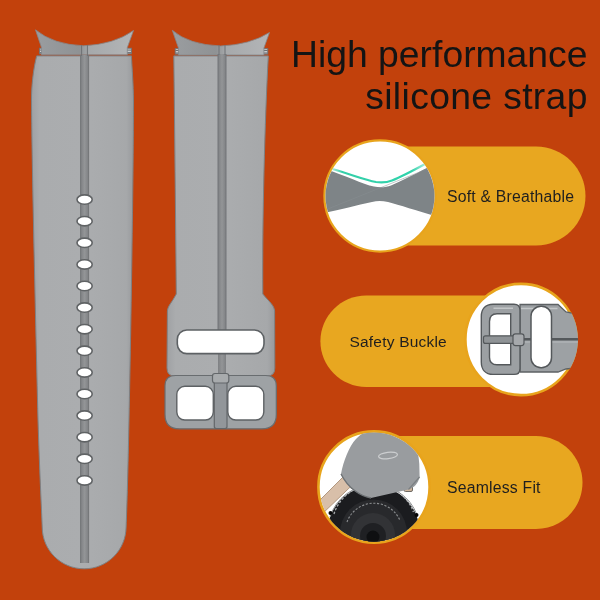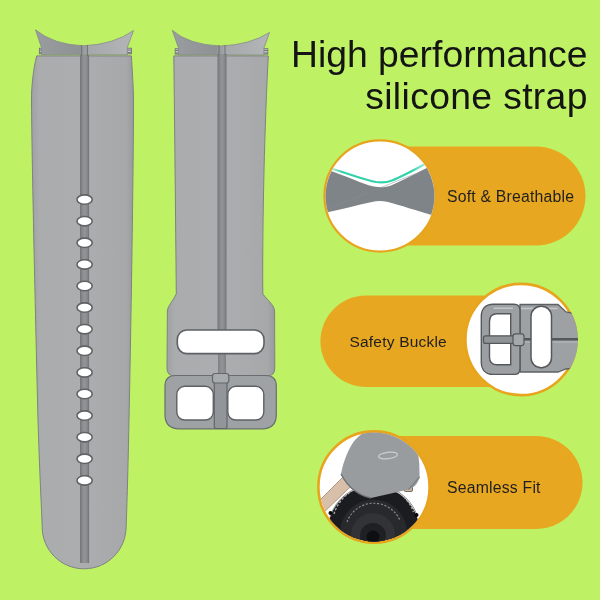--- a/index.html
+++ b/index.html
@@ -1,16 +1,16 @@
 <!DOCTYPE html>
 <html><head>
 <meta charset="utf-8">
 <style>
   html,body{margin:0;padding:0;background:#ffffff;}
-  #page{position:relative;width:600px;height:600px;background:#bef264;overflow:hidden;
+  #page{position:relative;width:600px;height:600px;background:#c2410c;overflow:hidden;
         font-family:"Liberation Sans", sans-serif;}
 </style>
 </head>
 <body>
 <div id="page">
 <svg width="600" height="600" viewBox="0 0 600 600">
   <defs>
     <linearGradient id="capg" x1="0" y1="0" x2="1" y2="0">
       <stop offset="0" stop-color="#9a9da0"></stop>
       <stop offset="0.45" stop-color="#8f9294"></stop>

